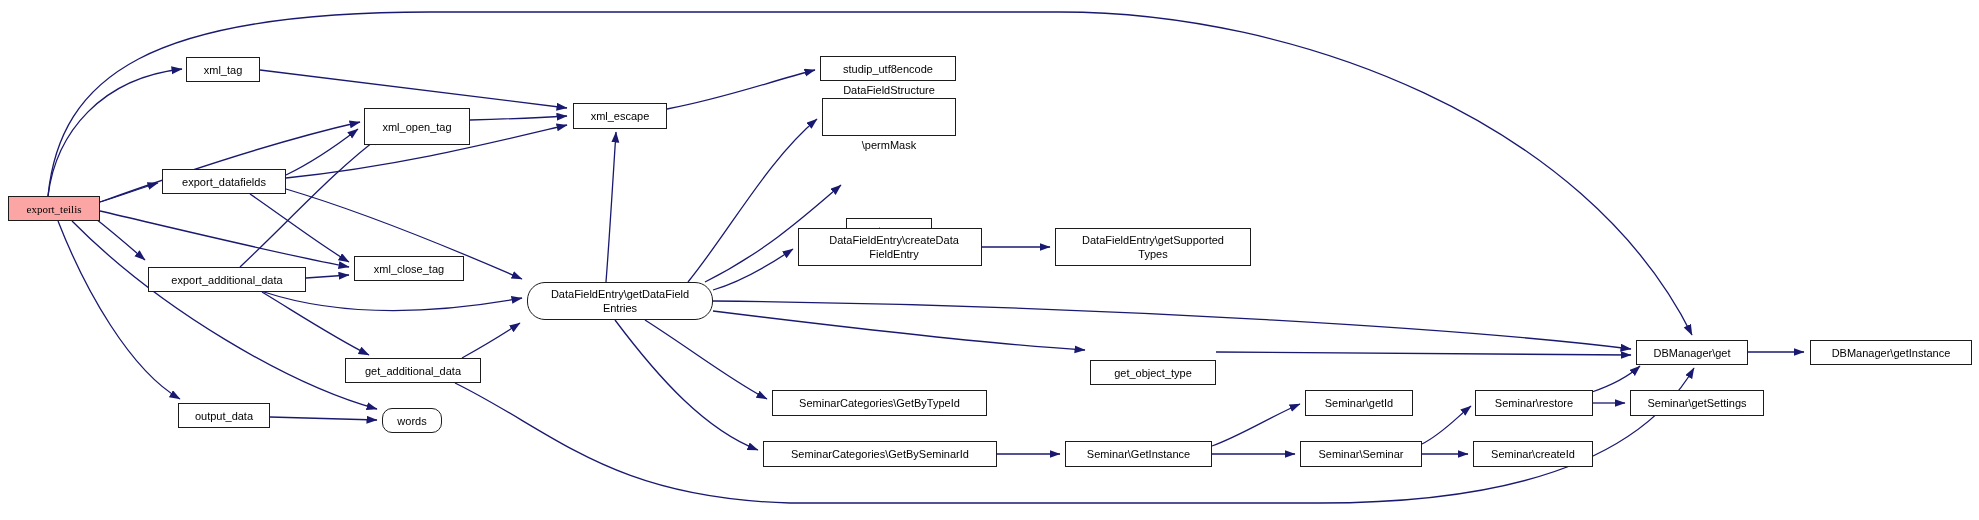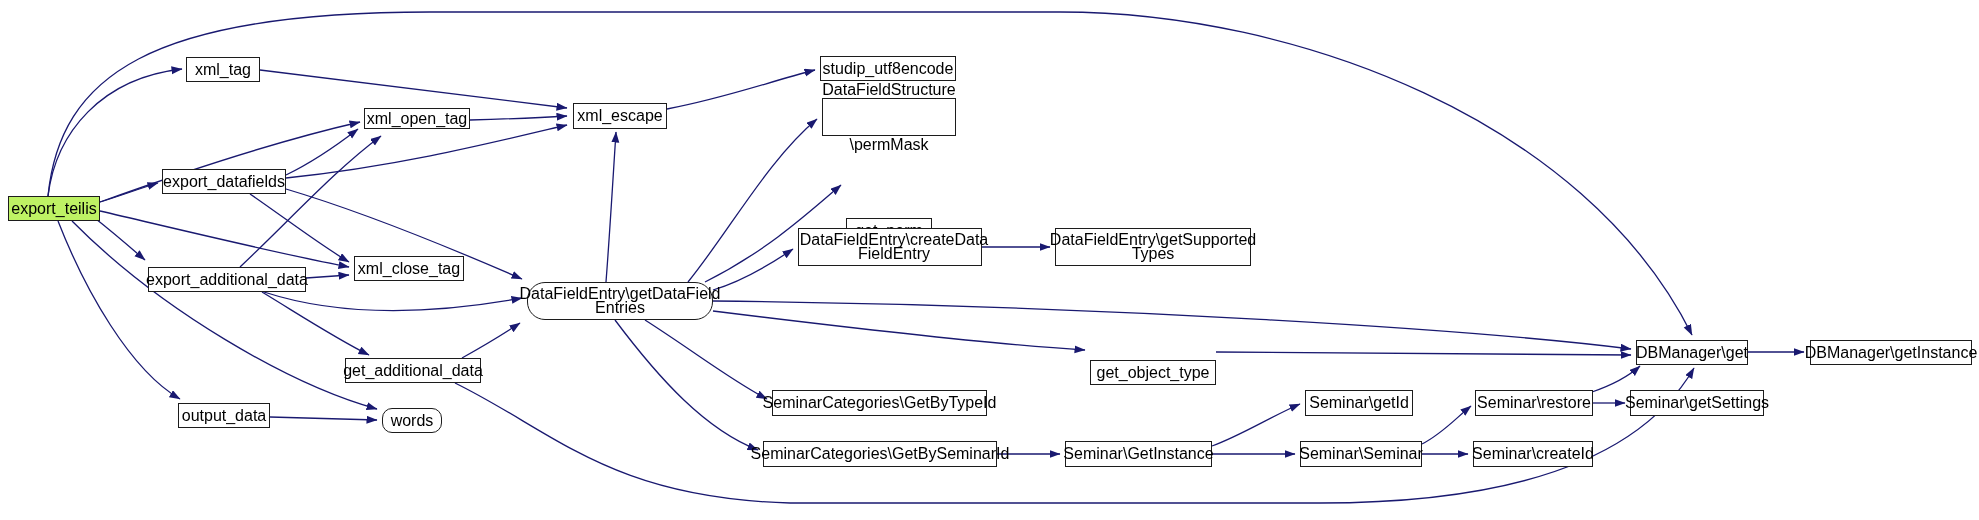--- a/index.html
+++ b/index.html
@@ -3,24 +3,24 @@
 <meta charset="utf-8">
 <style>
   html,body{margin:0;padding:0;background:#ffffff;}
   body{width:1979px;height:520px;position:relative;font-family:"Liberation Sans","DejaVu Sans",sans-serif;}
   #graph{position:relative;width:1979px;height:520px;background:#ffffff;overflow:hidden;}
   #edges{position:absolute;left:0;top:0;width:1979px;height:520px;}
   .node{
     position:absolute;box-sizing:border-box;
     border:1px solid #1c1c1c;background:#ffffff;color:#000000;
     display:flex;flex-direction:column;align-items:center;justify-content:center;
-    font-size:16px;line-height:14px;text-align:center;white-space:nowrap;
+    font-size:11px;line-height:14px;text-align:center;white-space:nowrap;
     padding:0 4px;cursor:pointer;
   }
-  .node.root{background:#bef264;cursor:default;}
+  .node.root{background:#fca5a5;cursor:default;font-family:Liberation Serif, serif;}
   .edge{fill:none;stroke-width:1.3px;}
 </style>
 </head>
 <body>
 
 <div id="graph">
   <svg id="edges" viewBox="0 0 1979 520" xmlns="http://www.w3.org/2000/svg">
     <defs>
       <marker id="arrow" markerUnits="userSpaceOnUse" markerWidth="12" markerHeight="9" refX="10.5" refY="4" orient="auto">
         <path d="M0,0 L11,4 L0,8 Z" fill="#191970"></path>
@@ -69,21 +69,21 @@
         <path d="M1748,352 L1804,352" class="edge" stroke="#191970" marker-end="url(#arrow)"></path>
       </g>
   </svg>
   <div id="nodes">
       <div class="node root" style="left: 8px; top: 196px; width: 92px; height: 25px;">
         <span>export_teilis</span>
       </div>
       <div class="node" style="left: 186px; top: 57px; width: 74px; height: 25px;">
         <span>xml_tag</span>
       </div>
-      <div class="node" style="left: 364px; top: 108px; width: 106px; height: 21px;">
+      <div class="node" style="left: 364px; top: 108px; width: 106px; height: 37px;">
         <span>xml_open_tag</span>
       </div>
       <div class="node" style="left: 162px; top: 169px; width: 124px; height: 25px;">
         <span>export_datafields</span>
       </div>
       <div class="node" style="left: 354px; top: 256px; width: 110px; height: 25px;">
         <span>xml_close_tag</span>
       </div>
       <div class="node" style="left: 148px; top: 267px; width: 158px; height: 25px;">
         <span>export_additional_data</span>

